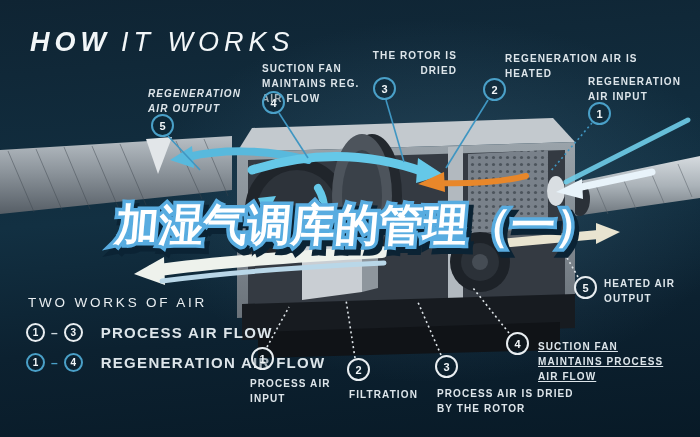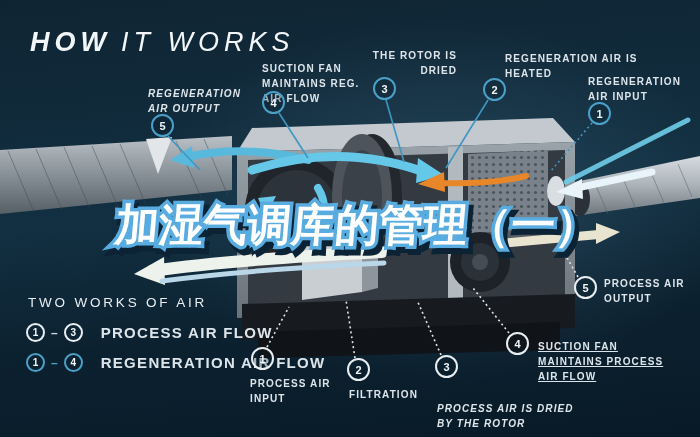--- a/index.html
+++ b/index.html
@@ -184,27 +184,27 @@
   <div class="abs c-label" style="left:372px;top:48px;width:85px;text-align:right;">THE ROTOR IS DRIED</div>
   <div class="abs c-circle blue" style="left:373px;top:77px;">3</div>
 
   <div class="abs c-label" style="left:505px;top:51px;width:135px;">REGENERATION AIR IS HEATED</div>
   <div class="abs c-circle blue" style="left:483px;top:78px;">2</div>
 
   <div class="abs c-label" style="left:588px;top:74px;width:108px;">REGENERATION AIR INPUT</div>
   <div class="abs c-circle blue" style="left:588px;top:102px;">1</div>
 
   <div class="abs c-circle" style="left:574px;top:276px;">5</div>
-  <div class="abs c-label" style="left:604px;top:276px;width:95px;">PROCESS AIR OUTPUT</div>
+  <div class="abs c-label" style="left:604px;top:276px;width:95px;">HEATED AIR OUTPUT</div>
 
   <div class="abs c-circle" style="left:506px;top:332px;">4</div>
   <div class="abs c-label" style="left:538px;top:339px;width:140px;text-decoration:underline;">SUCTION FAN MAINTAINS PROCESS AIR FLOW</div>
 
   <div class="abs c-circle" style="left:435px;top:355px;">3</div>
-  <div class="abs c-label" style="left:437px;top:401px;width:155px;font-style:italic;">PROCESS AIR IS DRIED BY THE ROTOR</div>
+  <div class="abs c-label" style="left:437px;top:386px;width:155px;">PROCESS AIR IS DRIED BY THE ROTOR</div>
 
   <div class="abs c-circle" style="left:347px;top:358px;">2</div>
   <div class="abs c-label" style="left:349px;top:387px;width:100px;">FILTRATION</div>
 
   <div class="abs c-circle" style="left:251px;top:347px;">1</div>
   <div class="abs c-label" style="left:250px;top:376px;width:95px;">PROCESS AIR INPUT</div>
 
   <div class="abs legend-title">TWO WORKS OF AIR</div>
 
   <div class="abs legend-row" style="left:26px;top:323px;">

